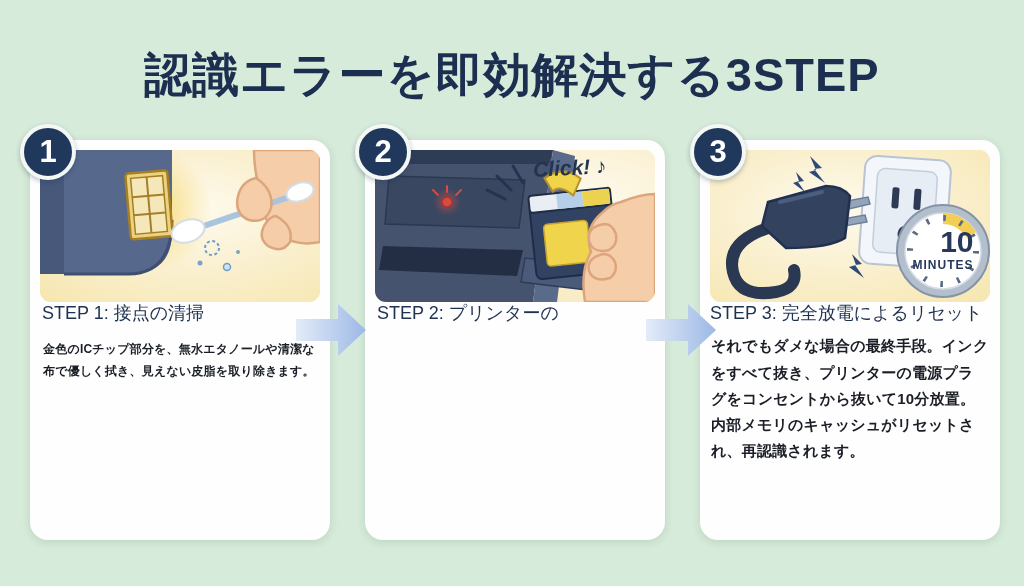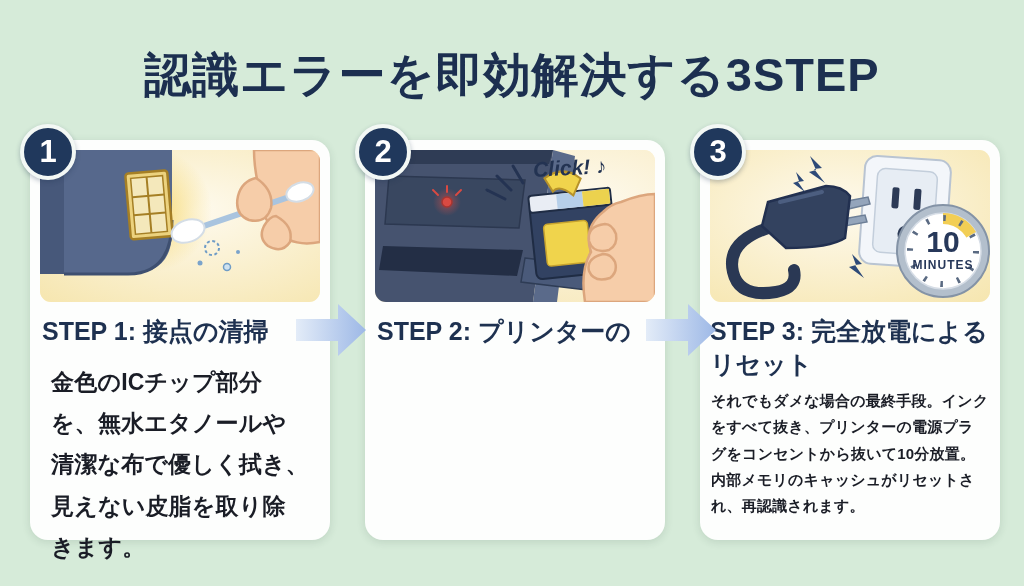--- a/index.html
+++ b/index.html
@@ -36,31 +36,31 @@
     position:relative; width:280px; height:152px; margin:10px auto 0 auto;
     border-radius:11px; overflow:hidden; background:#fcf3d4;
   }
   .illus svg{display:block; width:280px; height:152px;}
   .click-label{
     position:absolute; top:6px; left:158px; font-size:21px; font-weight:800;
     font-style:italic; color:#233352; transform:rotate(-3deg); white-space:nowrap;
   }
   .timer-label{
     position:absolute; left:233px; top:100px; transform:translate(-50%,-52%);
-    text-align:center; color:#27385a; line-height:1; z-index:2;
+    text-align:right; color:#27385a; line-height:1; z-index:2;
   }
   .timer-label .t-val{font-size:30px; font-weight:800; display:block;}
   .timer-label .t-unit{font-size:12px; font-weight:700; letter-spacing:1px; display:block; margin-top:2px;}
   .step-heading{
-    margin-top:13px; padding:0 12px; font-size:25px; font-weight:700;
+    padding:0 12px; font-size:18px; font-weight:400;
     color:var(--heading); line-height:1.3;
   }
   .card3 .step-heading{padding:0 10px;}
   .step-body{
-    margin-top:14px; padding:0 21px; font-size:23px; font-weight:600;
+    margin-top:14px; padding:0 13px; font-size:12px; font-weight:600;
     color:var(--body); line-height:1.8; letter-spacing:0.2px;
   }
   .card3 .step-body{margin-top:8px; font-size:15px; line-height:1.75; padding:0 11px;}
   .flow-arrow{
     position:absolute; top:302px; width:72px; height:56px; z-index:6;
   }
   .arrow1{left:296px;} .arrow2{left:646px;}
 </style>
 </head>
 <body>

